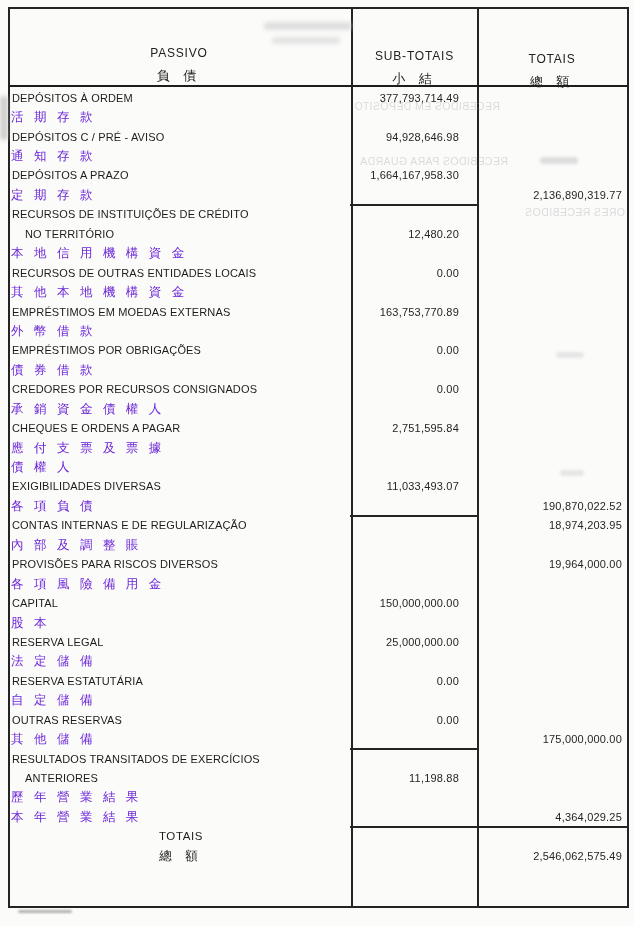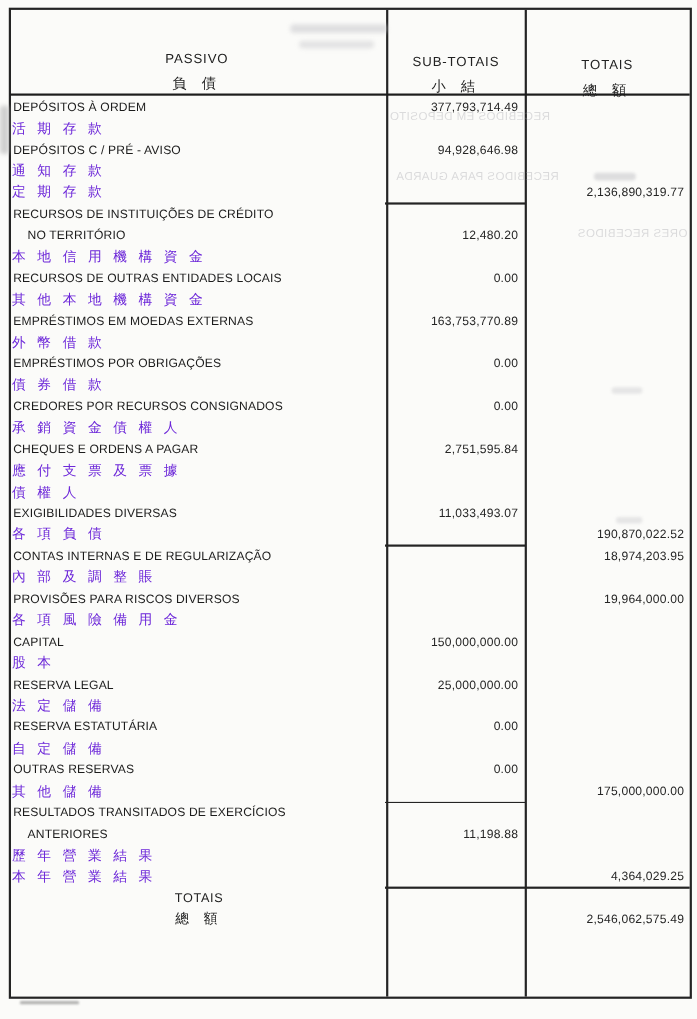--- a/index.html
+++ b/index.html
@@ -41,21 +41,21 @@
   .lbl.pt{font-size:11px;letter-spacing:0.15px;color:#1c1c1c;}
   .lbl.pt-indent{font-size:11px;letter-spacing:0.15px;color:#1c1c1c;left:13px;}
   .lbl.cn{font-size:12.5px;letter-spacing:3.5px;color:#6d28d9;left:-1px;}
   .lbl.pt-center{font-size:11.5px;letter-spacing:0.6px;left:0;width:338px;text-align:center;}
   .lbl.cn-center{font-size:12.5px;letter-spacing:5px;left:0;width:338px;text-align:center;}
   .val{
     position:absolute;top:50%;transform:translateY(-50%);
     font-size:11px;letter-spacing:0.2px;color:#252525;
     text-align:right;box-sizing:border-box;white-space:nowrap;
   }
-  .sub{left:338px;width:128px;padding-right:7px;}
+  .sub{left:338px;width:128px;padding-right:19px;}
   .tot{left:466px;width:149px;padding-right:5px;}
   .sep{position:absolute;bottom:-1px;height:1.8px;background:#242424;}
   .sep.subcol{left:338px;width:128px;}
   .sep.wide{left:338px;width:277px;}
   
   .ghost{
     position:absolute;transform:scaleX(-1);
     color:#9d9da4;opacity:0.34;filter:blur(0.6px);
     font-size:10.5px;letter-spacing:0.4px;white-space:nowrap;
   }
@@ -85,20 +85,24 @@
       </div>
       <div class="line">
         <span class="lbl cn">活 期 存 款</span>
       </div>
       <div class="line">
         <span class="lbl pt">DEPÓSITOS C / PRÉ - AVISO</span>
         <span class="val sub">94,928,646.98</span>
       </div>
       <div class="line">
         <span class="lbl cn">通 知 存 款</span>
+      </div>
+      <div class="line">
+        <span class="lbl pt">DEPÓSITOS A PRAZO</span>
+        <span class="val sub">1,664,167,958.30</span>
       </div>
       <div class="line">
         <span class="lbl cn">定 期 存 款</span>
         <span class="val tot">2,136,890,319.77</span>
         <div class="sep subcol"></div>
       </div>
       <div class="line">
         <span class="lbl pt">RECURSOS DE INSTITUIÇÕES DE CRÉDITO</span>
       </div>
       <div class="line">

